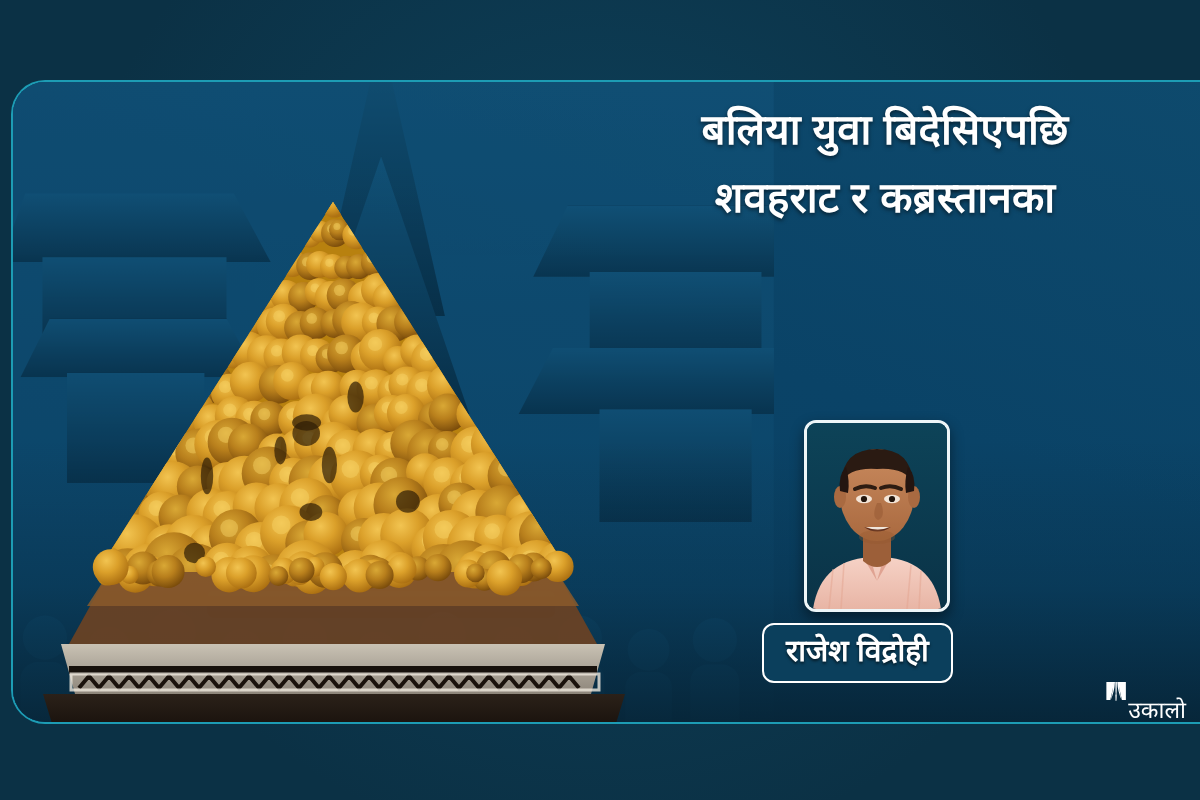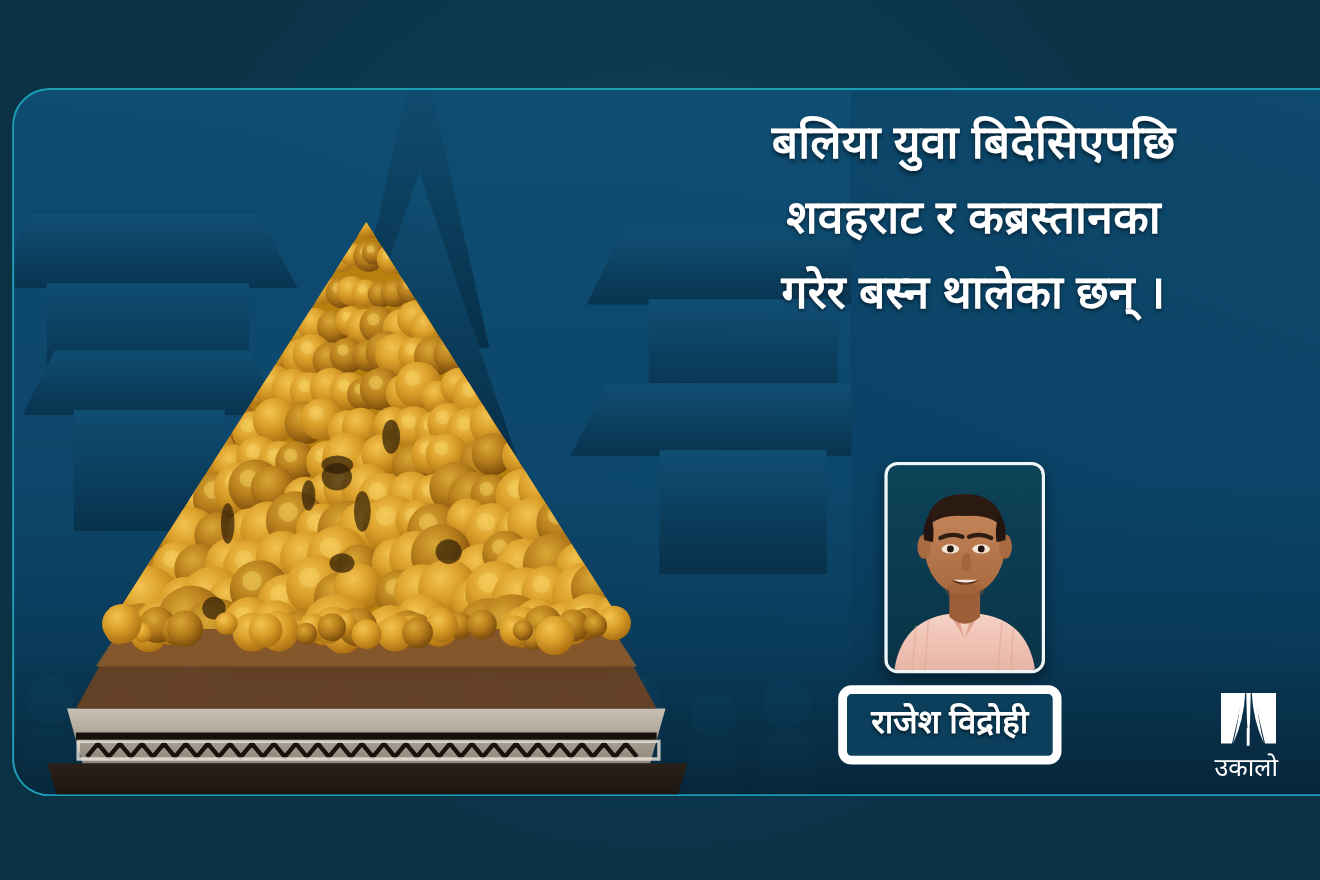--- a/index.html
+++ b/index.html
@@ -75,32 +75,32 @@
     overflow:hidden;
     box-shadow:0 6px 14px rgba(0,0,0,.45);
     background:#0c3c54;
   }
   .portrait svg{width:100%;height:100%;display:block;}
 
   
   .namebadge{
     position:absolute;left:762px;top:623px;
     padding:7px 22px 11px 22px;
-    border:8px solid #ffffff;
+    border:2px solid #ffffff;
     border-radius:12px;
     background:#0b3f5c;
     color:#ffffff;
     font-size:30px;font-weight:700;line-height:1.25;
     text-shadow:0 2px 3px rgba(0,0,0,.6);
     white-space:nowrap;
   }
 
   
   .logo{position:absolute;left:1104px;top:622px;width:82px;height:100px;
-        display:flex;flex-direction:column;align-items:flex-start;justify-content:flex-start;}
+        display:flex;flex-direction:row;align-items:flex-end;justify-content:flex-start;}
   .logo .mark{width:62px;height:62px;}
   .logo .mark svg{width:100%;height:100%;display:block;}
   .logo .wordmark{
     margin-top:2px;color:#ffffff;font-size:23px;font-weight:400;line-height:1;
     white-space:nowrap;
   }
 </style>
 </head>
 <body>
 
@@ -557,21 +557,20 @@
               <circle cx="320.3" cy="402.6" r="13.6" fill="url(#bud)"></circle>
             </g>
         </svg>
       </div>
     </div>
   </div>
 
   <div class="headline">
     <span class="ln">बलिया युवा बिदेसिएपछि</span>
     <span class="ln">शवहराट र कब्रस्तानका</span>
-    <span class="ln">गरेर बस्न थालेका छन् ।</span>
   </div>
 
   <div class="portrait">
     <svg viewBox="0 0 140 186" preserveAspectRatio="xMidYMid slice" aria-hidden="true">
       <defs>
         <linearGradient id="pbg" x1="0" y1="0" x2="0" y2="1">
           <stop offset="0%" stop-color="#0d4358"></stop>
           <stop offset="100%" stop-color="#0a3347"></stop>
         </linearGradient>
         <linearGradient id="skin" x1="0" y1="0" x2="0" y2="1">

